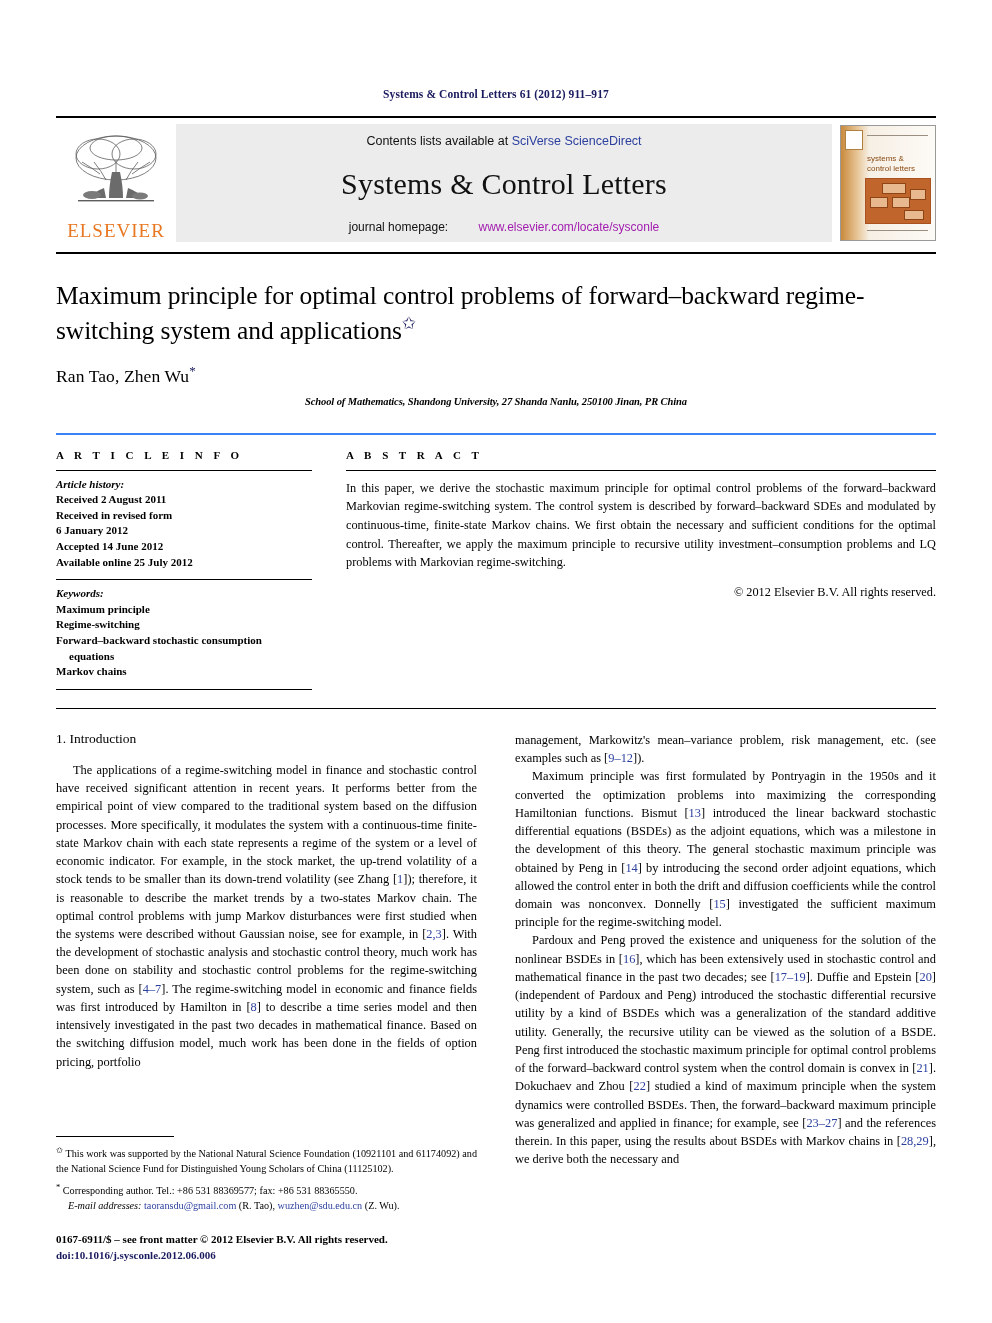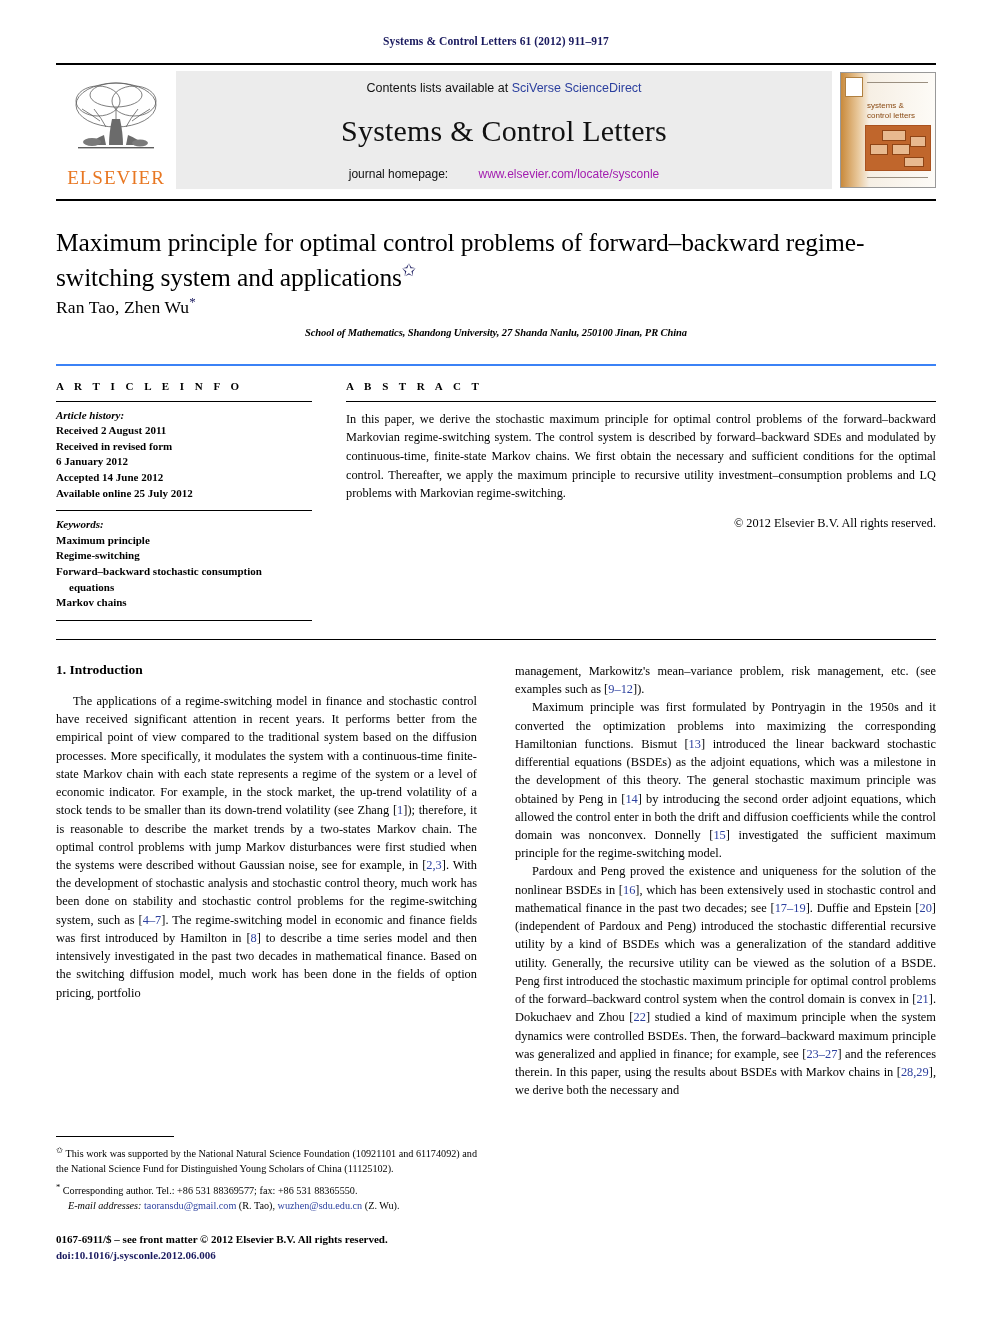--- a/index.html
+++ b/index.html
@@ -21,21 +21,21 @@
     height: 1323px;
     padding: 0;
   }
 
   
   .running-head {
     text-align: center;
     font-size: 11.5px;
     font-weight: bold;
     color: #1a1a5e;
-    padding-top: 35px;
+    padding-top: 88px;
     letter-spacing: 0.1px;
   }
 
   
   .banner-wrap {
     margin: 16px 56px 0 56px;
     border-top: 2.5px solid #000;
     padding-top: 6px;
   }
   .banner {
@@ -129,20 +129,21 @@
   .art-title {
     font-size: 25.5px;
     line-height: 1.28;
     font-weight: normal;
     margin: 0;
     letter-spacing: -0.1px;
   }
   .title-star { color:#1a1a5e; font-size:17px; vertical-align: super; }
   .authors {
     font-size: 17.5px;
+    margin-top: 16px;
     letter-spacing: 0.1px;
   }
   .author-star { color:#1a1a5e; font-size:13px; vertical-align:super; }
   .affiliation {
     font-size: 10.5px;
     font-style: italic;
     font-weight: bold;
     margin-top: 9px;
     letter-spacing: -0.1px;
     text-align: center;
@@ -194,21 +195,21 @@
   
   .body-rule { margin: 18px 56px 0 56px; border-top: 1px solid #000; }
   .body {
     margin: 22px 56px 0 56px;
     display: flex;
     gap: 38px;
   }
   .bcol { width: 421px; flex: 0 0 421px; }
   .sec-h {
     font-size: 13.5px;
-    font-weight: bold;
+    font-weight: normal;
     margin: 0 0 14px 0;
   }
   .bp {
     font-size: 12.4px;
     line-height: 1.47;
     text-align: justify;
     margin: 0;
     text-indent: 17px;
     hyphens: auto;
   }

